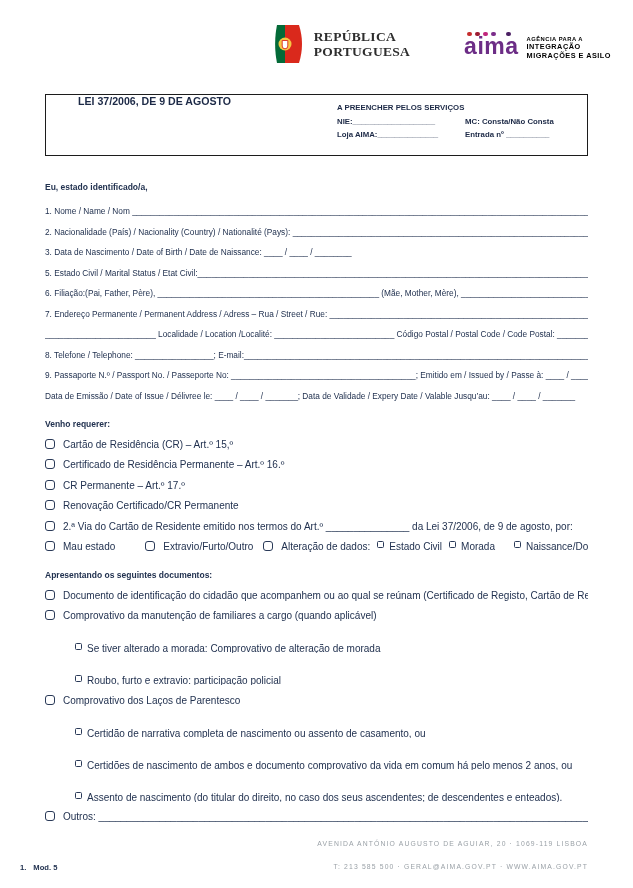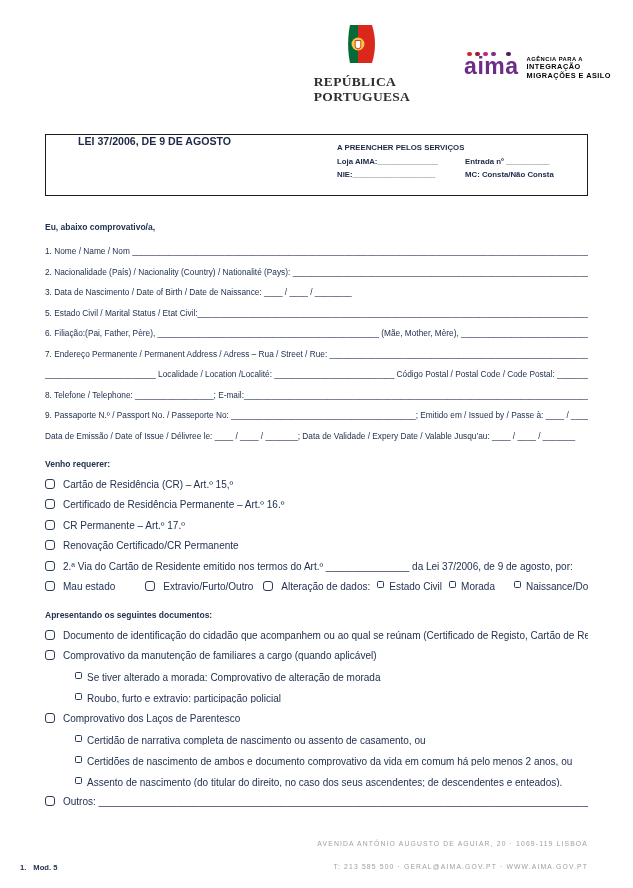--- a/index.html
+++ b/index.html
@@ -2,21 +2,21 @@
 <html><head>
 <meta charset="utf-8">
 <style>
   html,body{margin:0;padding:0;background:#e8e8e8;}
   .page{
     width:633px;height:888px;background:#ffffff;position:relative;overflow:hidden;
     margin:0 auto;font-family:"Liberation Sans",sans-serif;color:#223250;
   }
   
   .logos{display:flex;justify-content:flex-end;align-items:center;gap:30px;padding:24px 22px 0 0;}
-  .rp-logo{display:flex;align-items:center;gap:10px;flex-direction:column;}
+  .rp-logo{display:flex;align-items:center;gap:10px;}
   .rp-text{font-family:"Liberation Serif",serif;font-weight:700;font-size:13.5px;
            line-height:15px;color:#2e2e2e;letter-spacing:.3px;}
   .aima-logo{display:flex;align-items:flex-start;gap:8px;padding-top:4px;margin-left:24px;}
   .aima-mark{display:flex;flex-direction:column;align-items:flex-start;}
   .dots{display:flex;gap:3.5px;margin-left:3px;margin-bottom:1px;}
   .dot{width:4.5px;height:4.5px;border-radius:50%;}
   .dot:nth-child(1){background:#C62E2E;}
   .dot:nth-child(2){background:#9E1B32;}
   .dot:nth-child(3){background:#C2267D;}
   .dot:nth-child(4){background:#7B2D8B;}
@@ -44,21 +44,21 @@
   .sexbox{display:inline-block;width:10px;height:10px;border:1.2px solid #2a3a58;
           border-radius:3px;background:#fff;vertical-align:-2.5px;margin:0 3px 0 3px;}
   .sexo-m-label{margin-left:10px;}
   
   .cbrow{display:flex;align-items:flex-start;margin-top:9.5px;height:11px;
          font-size:10px;white-space:nowrap;overflow:hidden;}
   .cb{width:10px;height:10px;border:1.2px solid #2a3a58;border-radius:3px;
       background:#fff;flex:none;margin-right:8px;box-sizing:border-box;}
   .cb-sm{width:7px;height:7px;border:1px solid #2a3a58;border-radius:1.5px;
          background:#fff;flex:none;margin-right:5px;box-sizing:border-box;}
-  .indent{margin-left:30px;height:10px;margin-top:11px;}
+  .indent{margin-left:30px;height:10px;margin-top:22px;}
   .g30{margin-left:30px;}.g10{margin-left:10px;}.g7{margin-left:7px;}.g19{margin-left:19px;}
   .lbl{flex:none;}
   
   .mod{position:absolute;left:20px;bottom:16px;font-size:7.6px;font-weight:700;color:#223250;}
   .mod .num{margin-right:7px;}
   .foot-right{position:absolute;right:45px;bottom:10px;text-align:right;
               color:#9aa1a7;font-size:6.8px;letter-spacing:1.15px;line-height:23px;}
 </style>
 </head>
 <body>
@@ -99,33 +99,33 @@
 
   <div class="law-box">
     <div class="law-left">
       <span class="law-title">LEI 37/2006, DE 9 DE AGOSTO</span>
     </div>
     <div class="law-right">
       <div class="law-row">
           <span class="c1" style="width:auto;">A PREENCHER PELOS SERVIÇOS</span>
         </div>
       <div class="law-row">
+        <span class="c1">NIE:___________________</span>
+        <span class="c2">MC: Consta/Não Consta</span>
+      </div>
+      <div class="law-row">
         <span class="c1">Loja AIMA:______________</span>
         <span class="c2">Entrada nº __________</span>
       </div>
-      <div class="law-row">
-        <span class="c1">NIE:___________________</span>
-        <span class="c2">MC: Consta/Não Consta</span>
-      </div>
     </div>
   </div>
 
   <div class="content">
 
-    <div class="sect intro">Eu, abaixo comprovativo/a,</div>
+    <div class="sect intro">Eu, estado identificado/a,</div>
 
     <div class="fline mt-lg">1. Nome / Name / Nom ___________________________________________________________________________________________________________________</div>
     <div class="fline">2. Nacionalidade (País) / Nacionality (Country) / Nationalité (Pays): ______________________________________________________________________</div>
     <div class="fline">3. Data de Nascimento / Date of Birth / Date de Naissance: ____ / ____ / ________</div>
     <div class="fline">5. Estado Civil / Marital Status / État Civil:_________________________________________________________________________________________</div>
     <div class="fline">6. Filiação:(Pai, Father, Père), ________________________________________________ (Mãe, Mother, Mère), ______________________________________________</div>
     <div class="fline">7. Endereço Permanente / Permanent Address / Adress – Rua / Street / Rue: ___________________________________________________________</div>
     <div class="fline">________________________ Localidade / Location /Localité: __________________________ Código Postal / Postal Code / Code Postal: _________-________</div>
     <div class="fline">8. Telefone / Telephone: _________________; E-mail:_____________________________________________________________________________________</div>
     <div class="fline">9. Passaporte N.º / Passport No. / Passeporte No: ________________________________________; Emitido em / Issued by / Passe à: ____ / ____ / _______</div>

